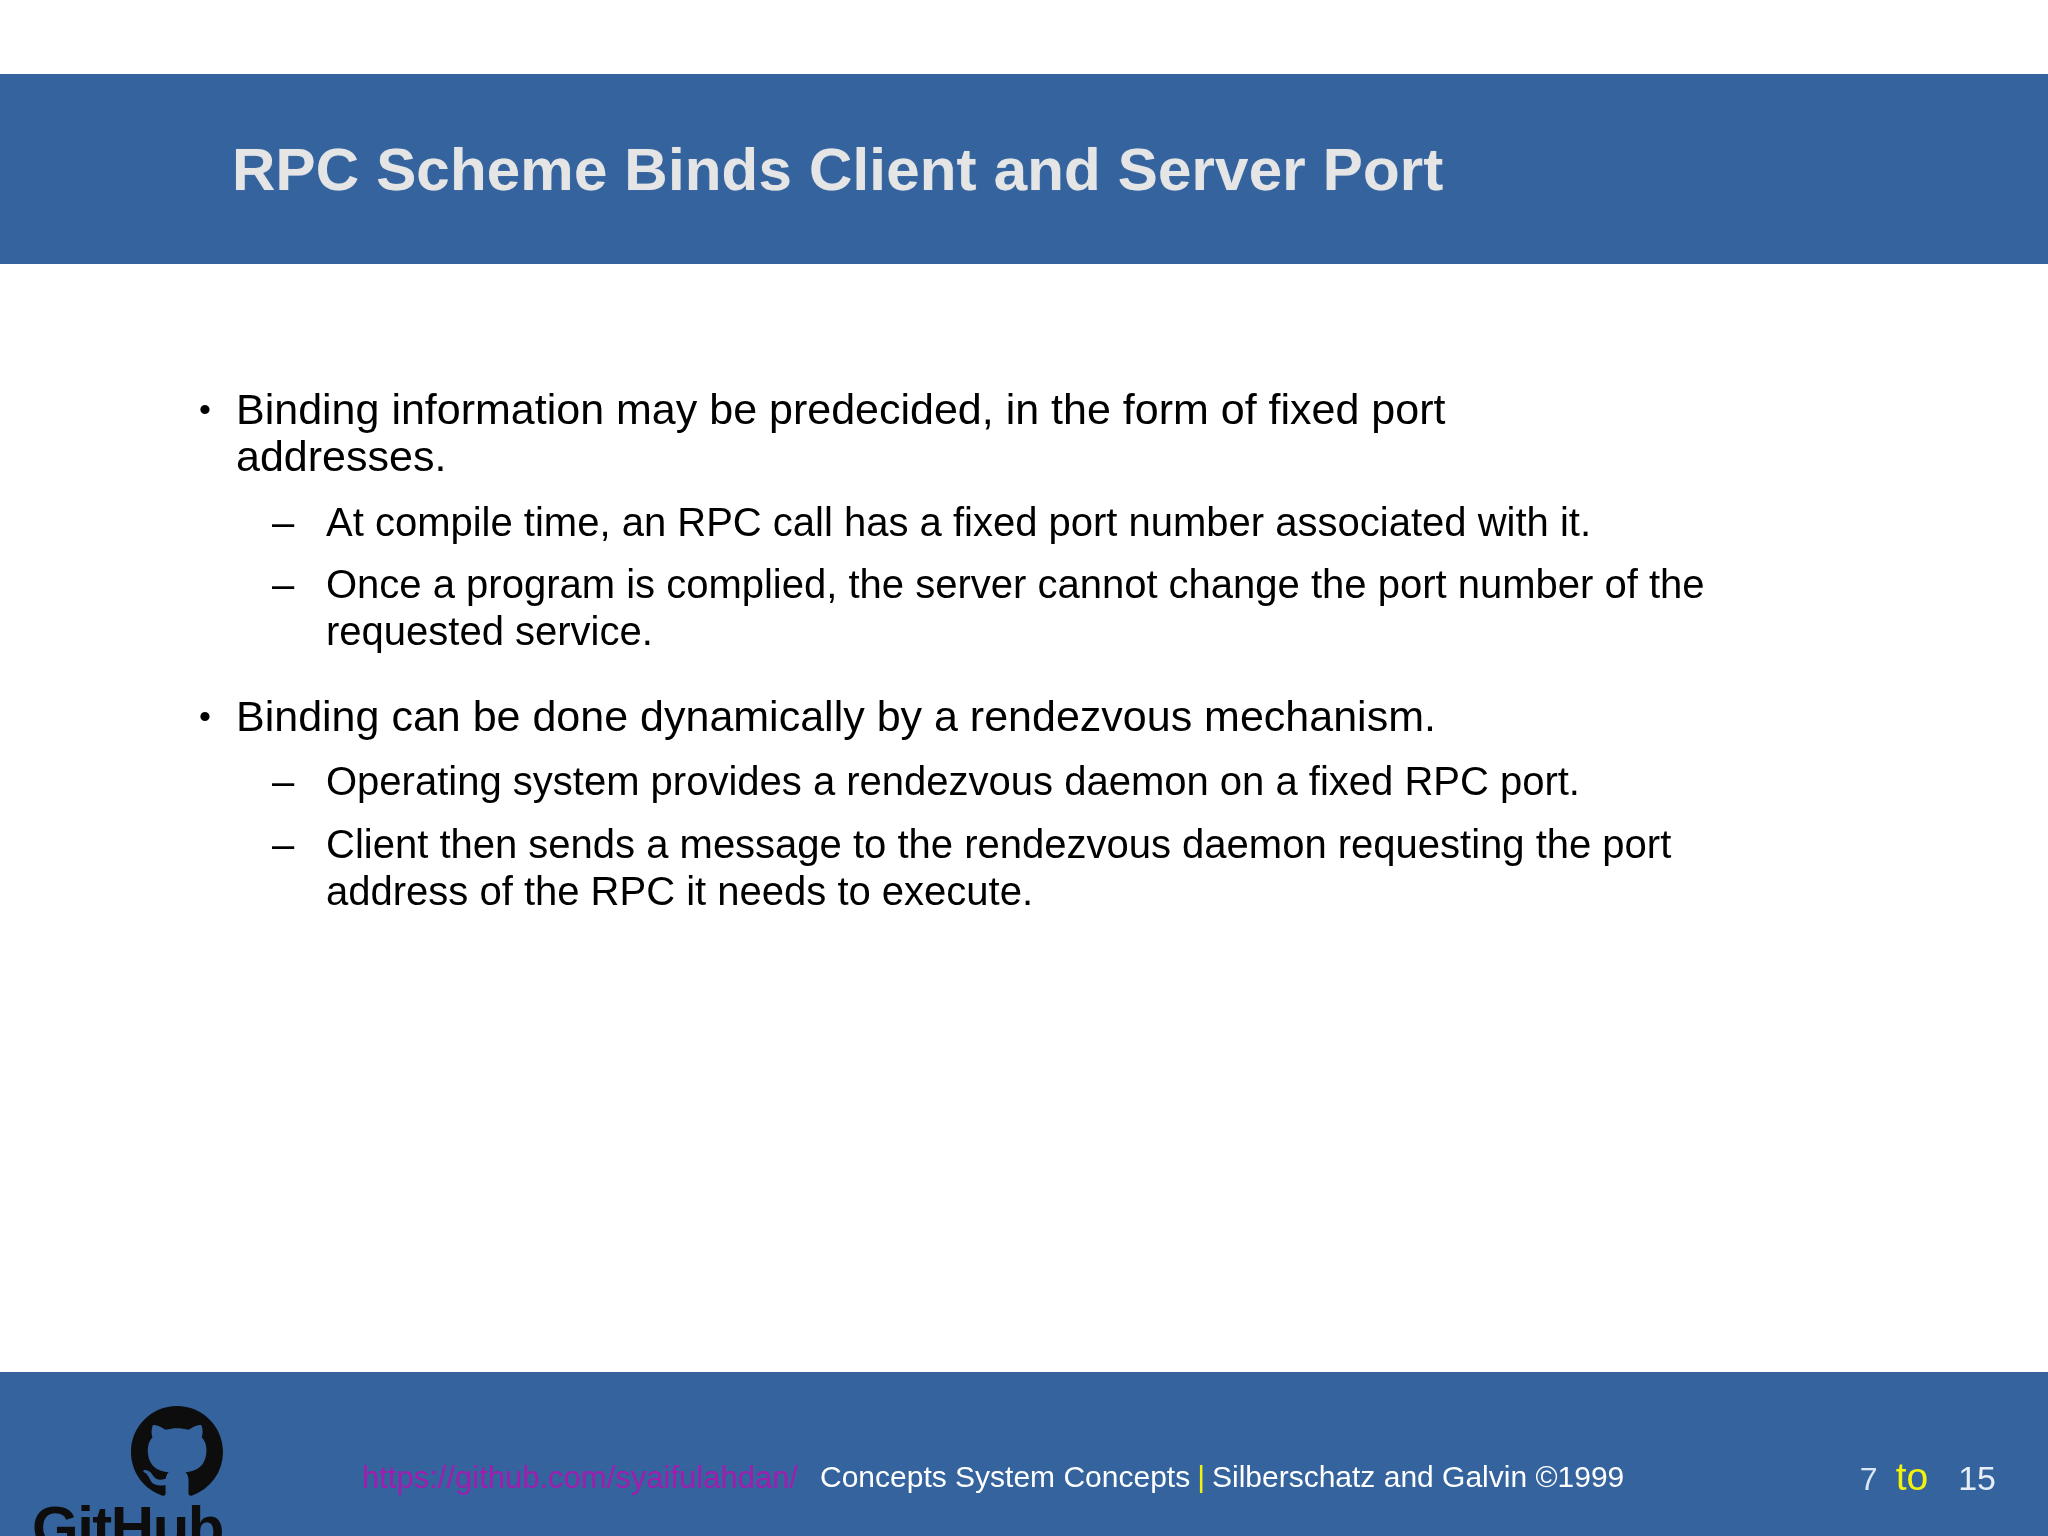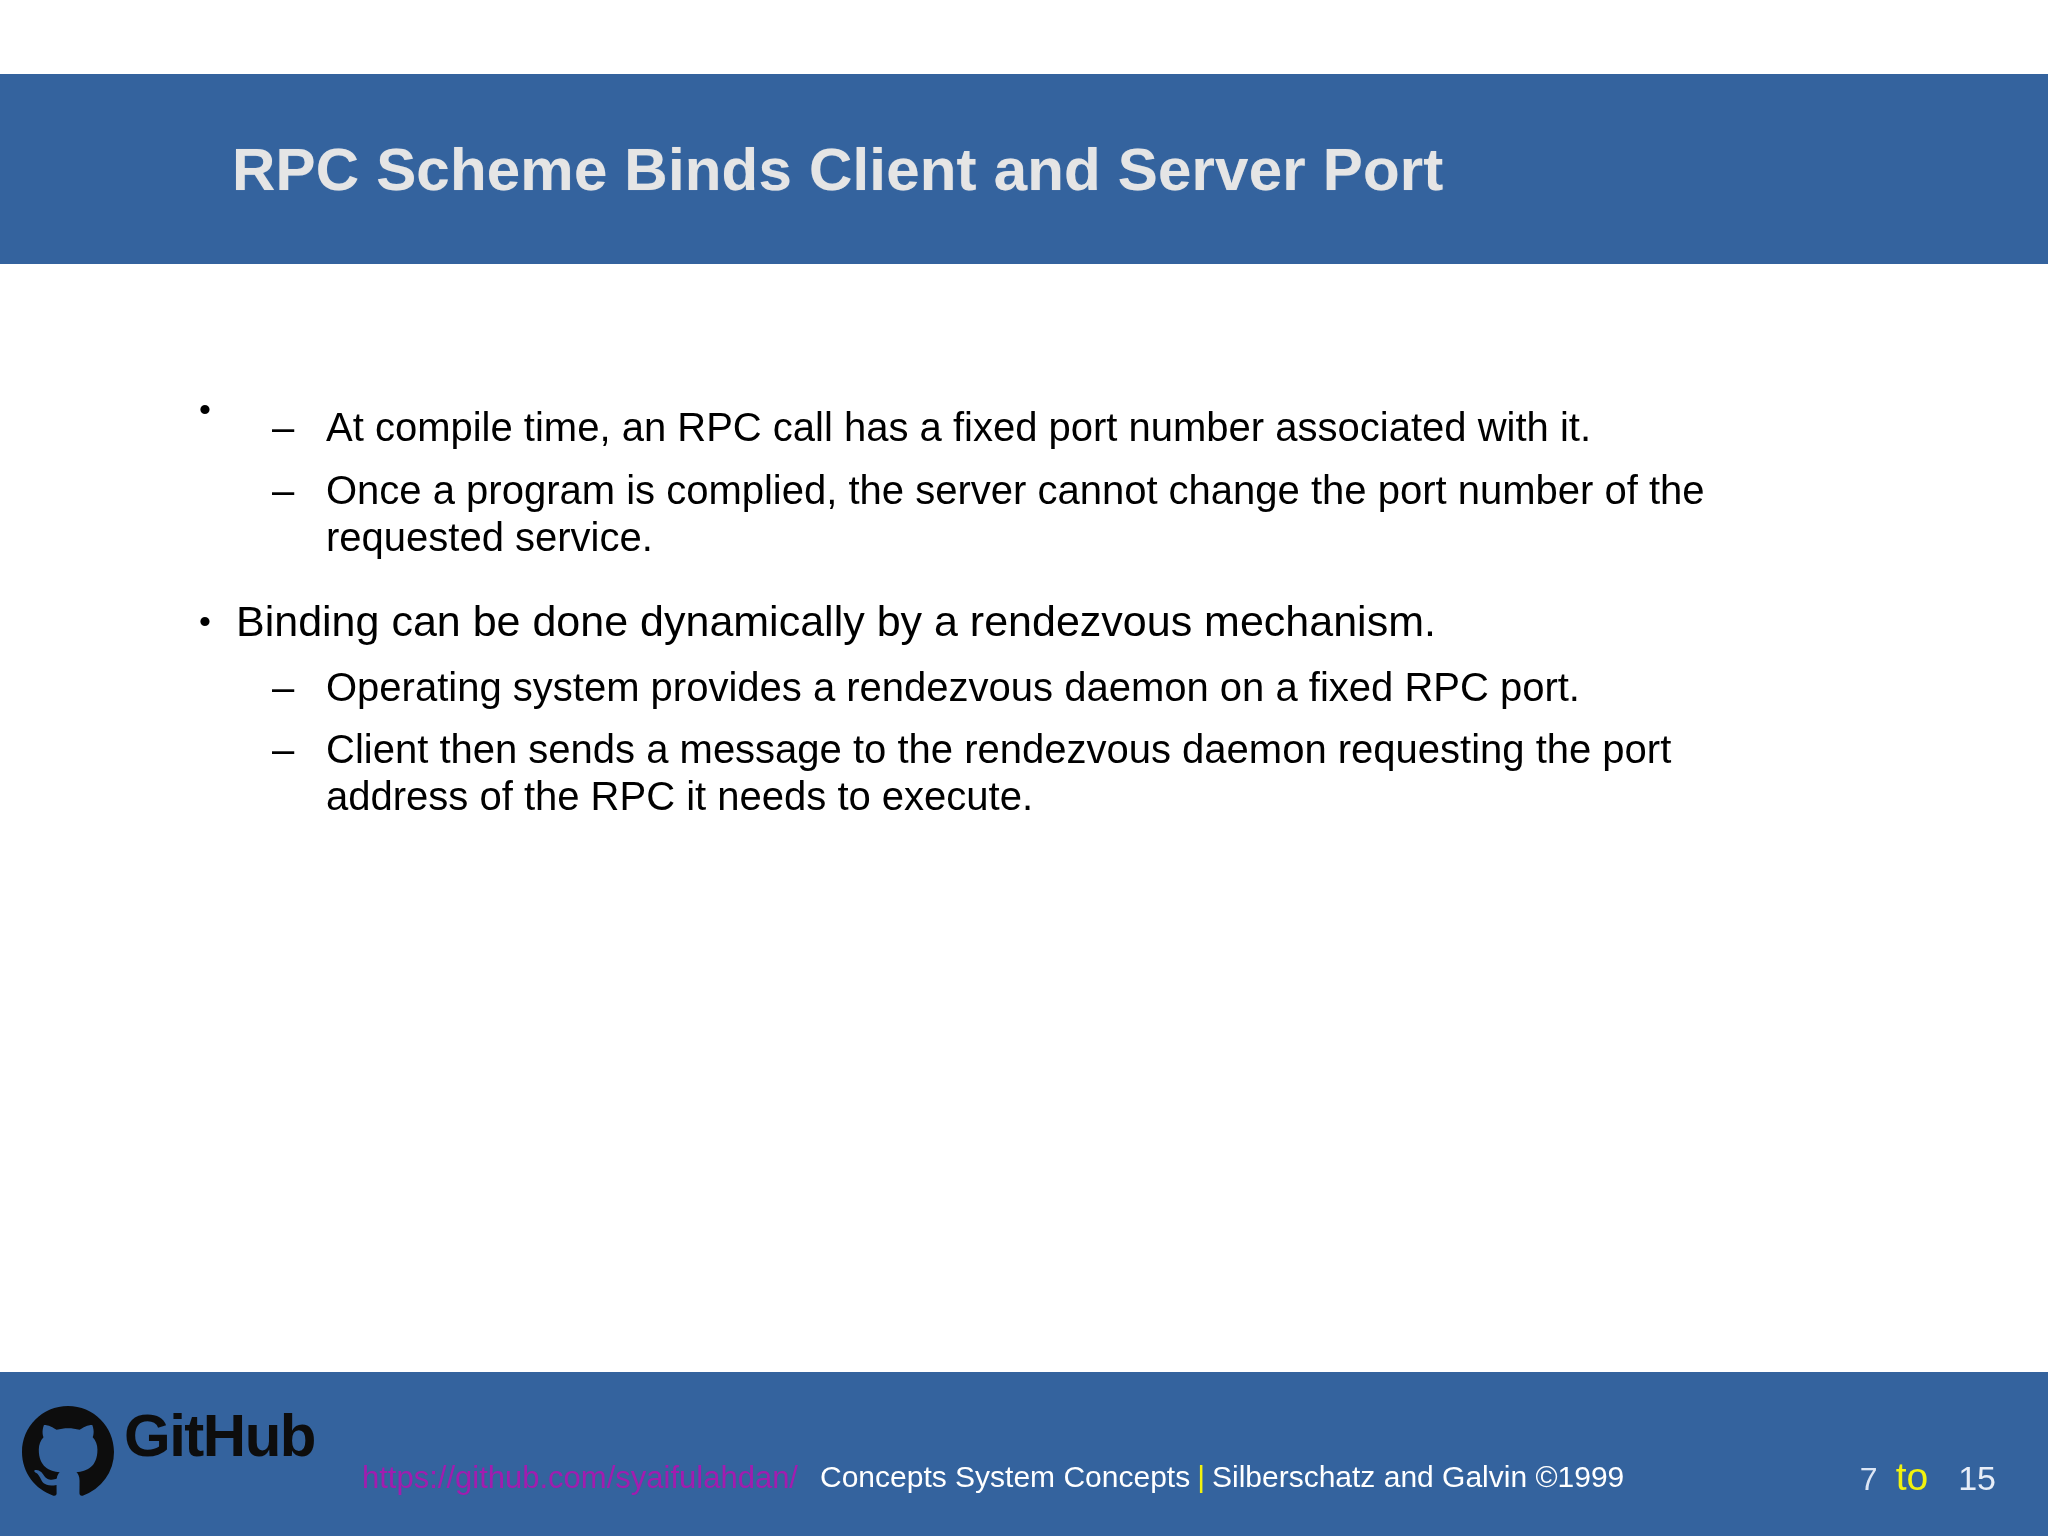--- a/index.html
+++ b/index.html
@@ -103,22 +103,23 @@
     top: 1372px;
     width: 2048px;
     height: 164px;
     background: #34639E;
   }
   .gh-logo {
     position: absolute;
     left: 22px;
     top: 1406px;
     display: flex;
-    align-items: flex-start;
+    align-items: flex-end;
     height: 92px;
+    flex-direction: column;
   }
   .gh-mark {
     width: 92px;
     height: 92px;
     display: block;
   }
   .gh-word {
     color: #0D0D0D;
     font-size: 60px;
     font-weight: bold;
@@ -187,20 +188,21 @@
 
   <div class="title-band">
     <div class="title-text">RPC Scheme Binds Client and Server Port</div>
   </div>
 
   <div class="body-area">
     <div class="bullets">
 
       <div class="lvl1">
         <span class="marker">•</span>
+        <span>Binding information may be predecided, in the form of fixed port addresses.</span>
       </div>
 
       <div class="gap-sm"></div>
 
       <div class="lvl2">
         <span class="marker">–</span>
         <span>At compile time, an RPC call has a fixed port number associated with it.</span>
       </div>
 
       <div class="gap-sm"></div>

